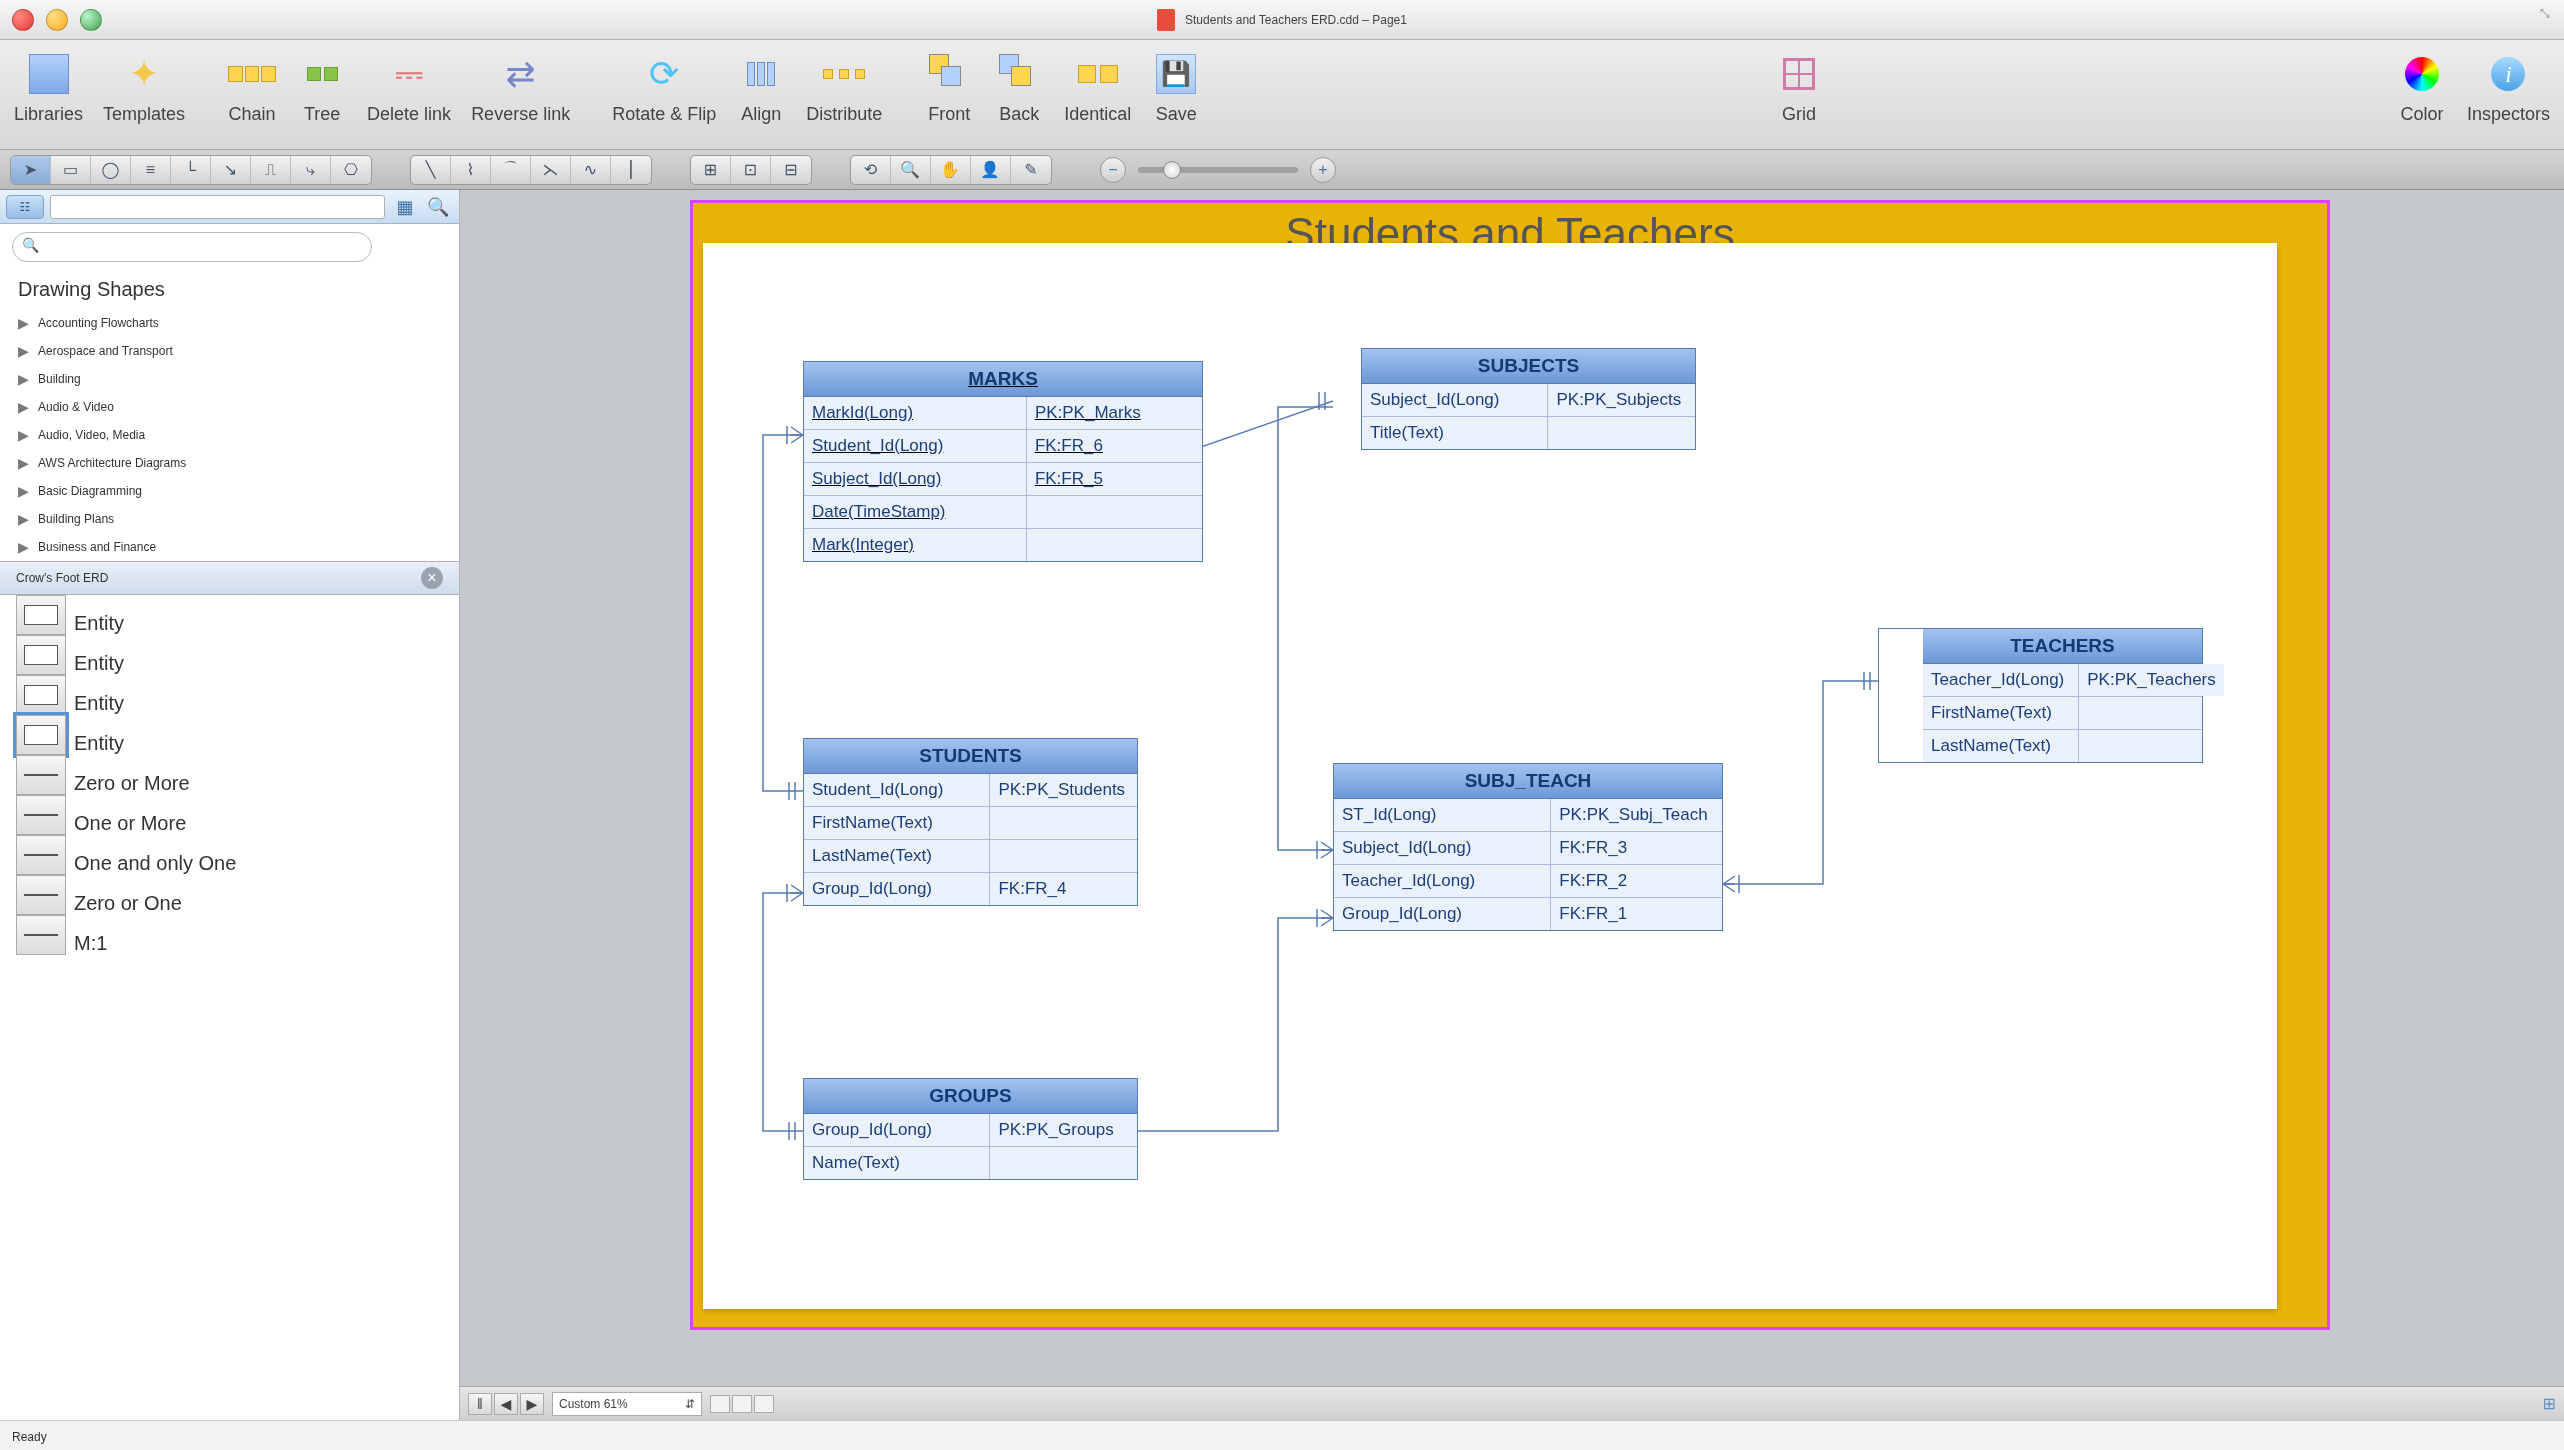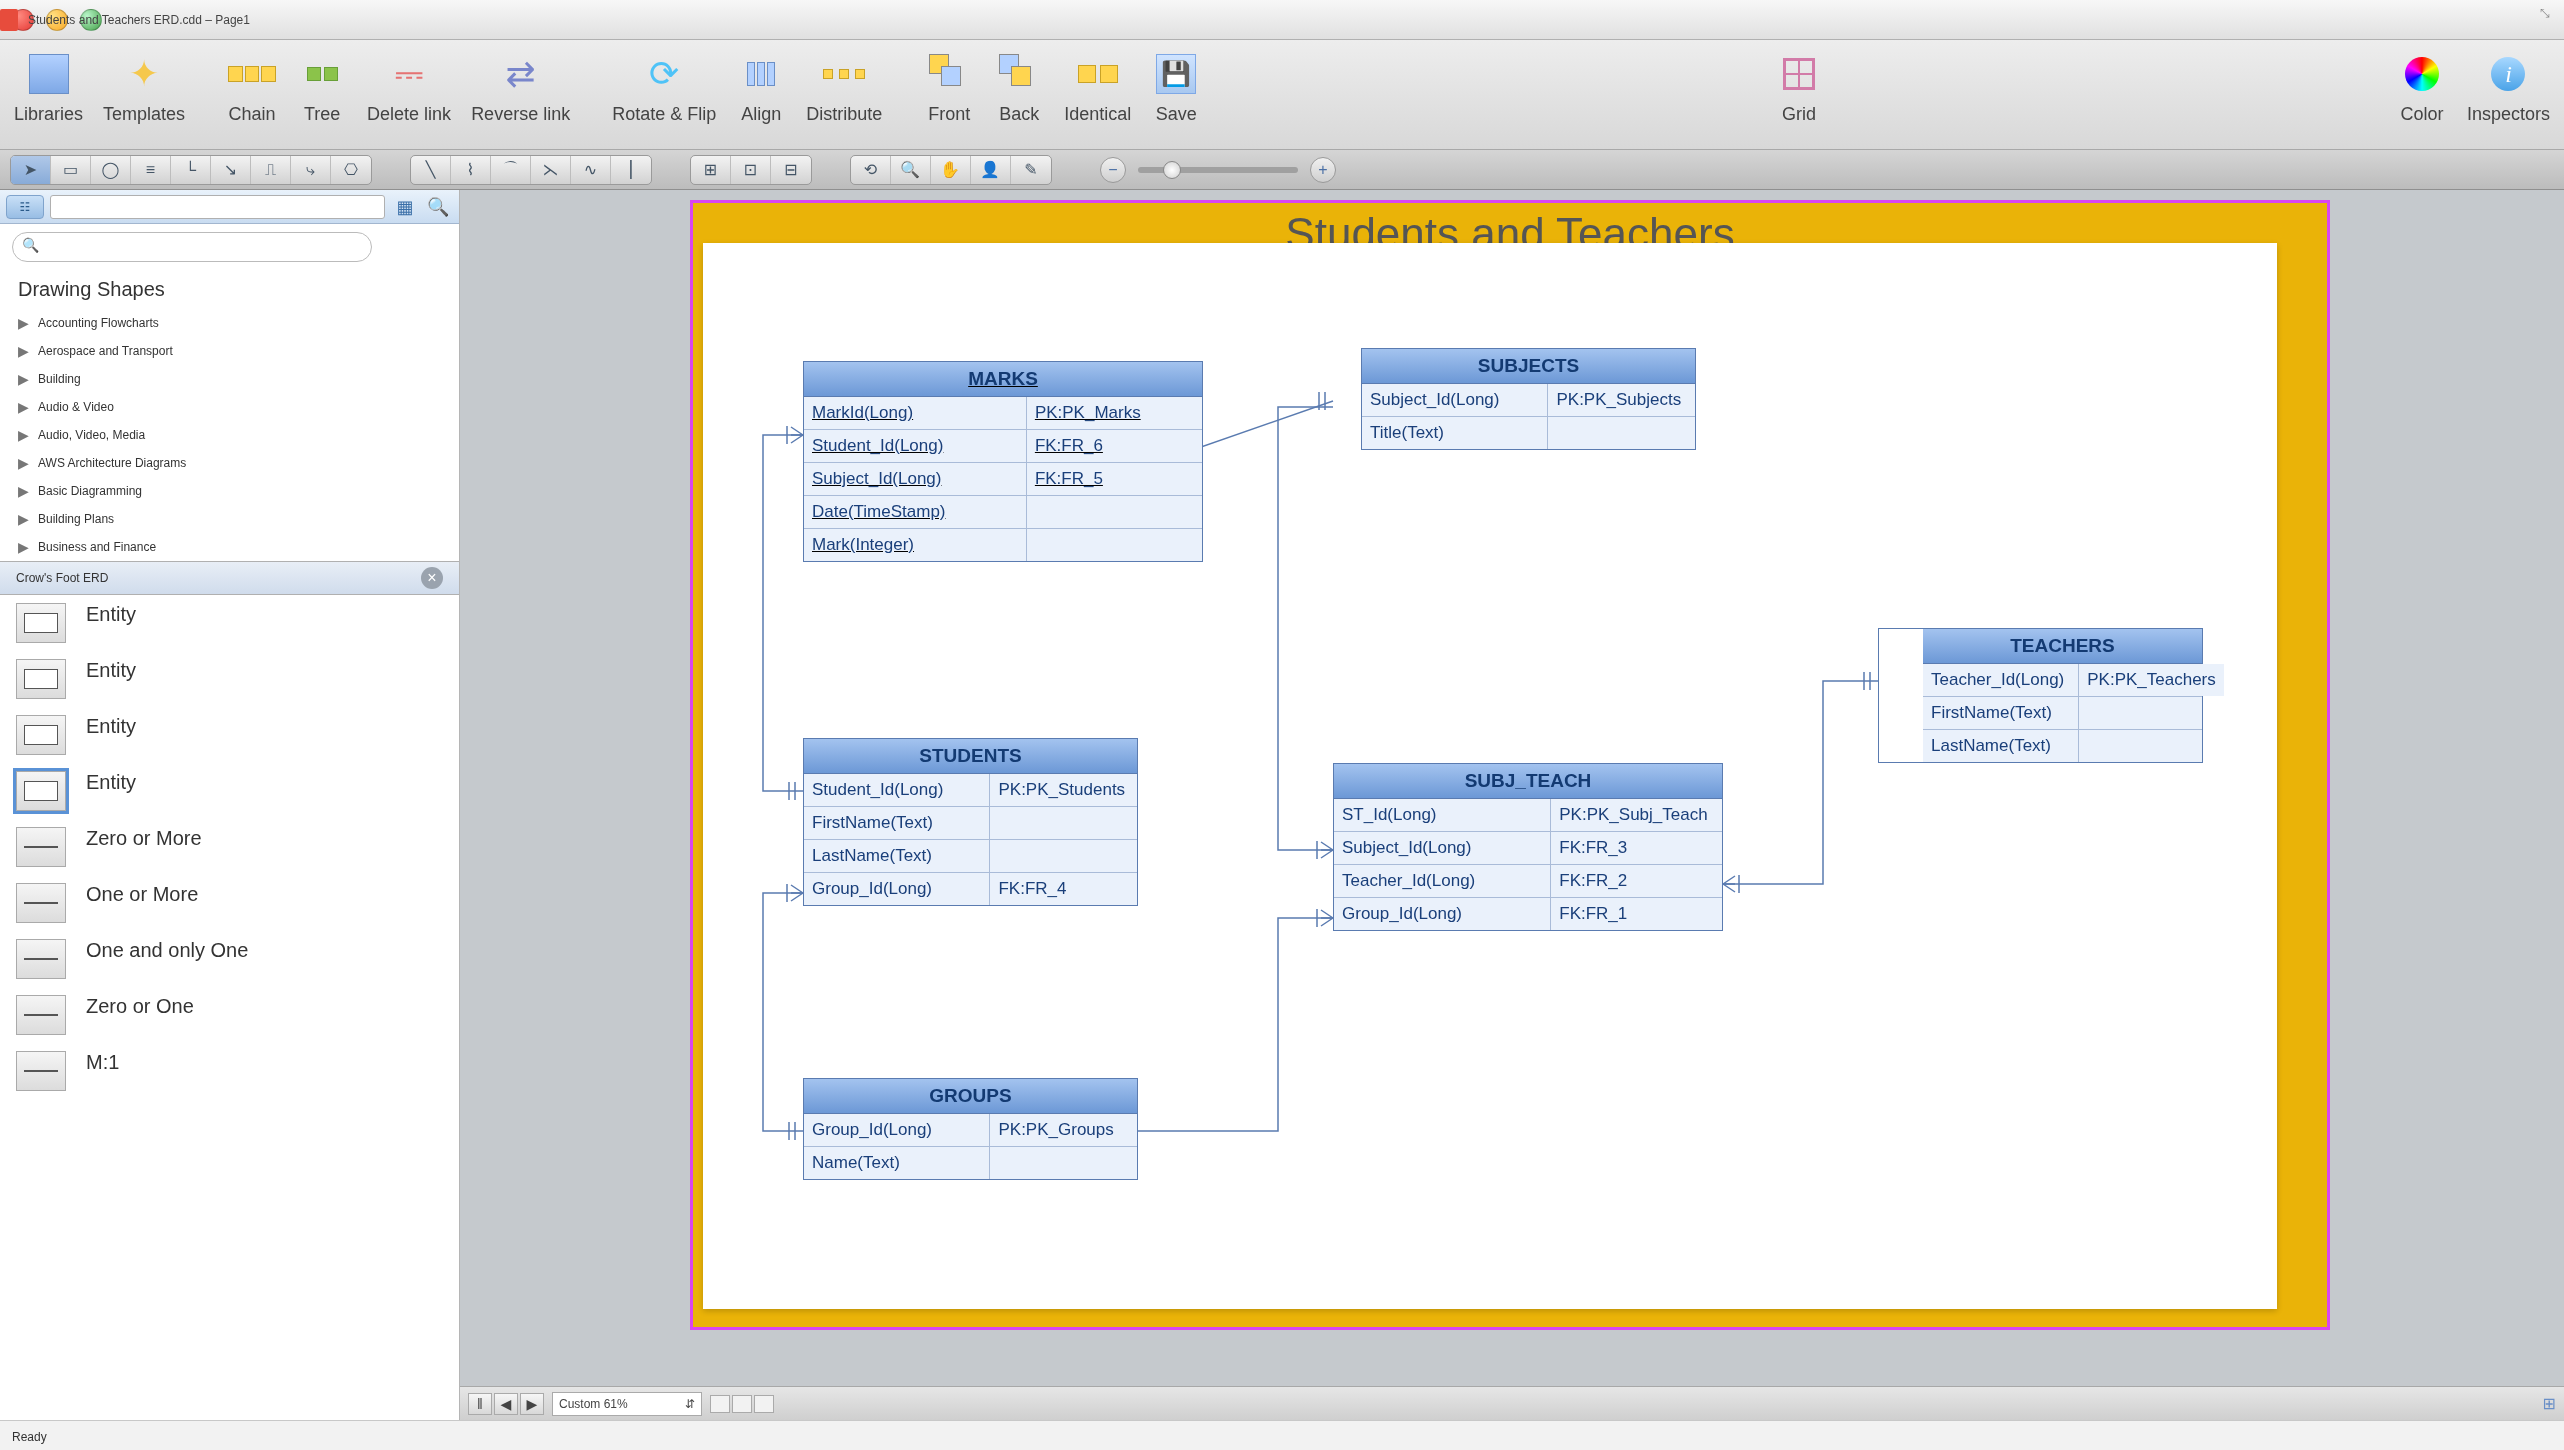--- a/index.html
+++ b/index.html
@@ -6,21 +6,21 @@
 html,body{width:2564px;height:1450px;overflow:hidden}
 body{background:#e8e8e8;display:flex;flex-direction:column}
 
 
 .titlebar{height:40px;background:linear-gradient(#f7f7f7,#e0e0e0);border-bottom:1px solid #b0b0b0;display:flex;align-items:center;padding:0 12px;position:relative}
 .traffic{display:flex;gap:12px}
 .traffic span{width:22px;height:22px;border-radius:50%;display:inline-block;border:1px solid rgba(0,0,0,.2)}
 .tl-r{background:radial-gradient(circle at 30% 30%,#ff8a80,#e53935)}
 .tl-y{background:radial-gradient(circle at 30% 30%,#ffe082,#f9a825)}
 .tl-g{background:radial-gradient(circle at 30% 30%,#b9f6ca,#43a047)}
-.title-text{position:absolute;left:0;right:0;text-align:center;font-size:22px;color:#444;display:flex;align-items:center;justify-content:flex-start;gap:10px}
+.title-text{position:absolute;left:0;right:0;text-align:center;font-size:22px;color:#444;display:flex;align-items:center;justify-content:center;gap:10px}
 .title-doc-icon{width:18px;height:22px;background:#e74c3c;display:inline-block;border-radius:2px}
 .titlebar .resize{position:absolute;right:6px;top:6px;width:18px;height:18px;color:#888}
 
 
 .maintb{height:110px;background:linear-gradient(#ededed,#d8d8d8);border-bottom:1px solid #a8a8a8;display:flex;align-items:flex-start;padding:6px 4px 0;gap:0}
 .tb-btn{display:flex;flex-direction:column;align-items:center;justify-content:flex-start;padding:4px 10px;min-width:70px;cursor:pointer}
 .tb-btn .ic{width:48px;height:48px;display:flex;align-items:center;justify-content:center;font-size:36px}
 .tb-btn .lbl{margin-top:6px;font-size:18px;color:#444}
 .tb-sep{width:22px}
 .ic-lib{background:linear-gradient(#b3d1ff,#7ea8e6);width:40px;height:40px;border:1px solid #6a8fc7}
@@ -67,21 +67,21 @@
 .sb-search input{width:360px;height:30px;border:1px solid #bbb;border-radius:15px;padding:0 28px;background:#fff}
 .sb-search{position:relative}
 .sb-search::before{content:"🔍";position:absolute;left:22px;top:13px;color:#999;font-size:14px}
 .sb-list{overflow-y:auto;flex:0 0 auto}
 .sb-h{padding:8px 18px;font-size:20px;color:#333}
 .sb-item{padding:6px 10px 6px 18px;display:flex;align-items:center;gap:6px;font-size:20px;color:#333;cursor:pointer}
 .sb-item .arr{color:#777;font-size:14px;width:14px}
 .sb-sel{background:linear-gradient(#e8eef6,#d0dcec);padding:5px 16px;font-size:20px;color:#333;display:flex;align-items:center;position:relative;border-top:1px solid #b0b0b0;border-bottom:1px solid #b0b0b0}
 .sb-sel .x{margin-left:auto;width:22px;height:22px;border-radius:50%;background:#9aa3ae;color:#fff;display:flex;align-items:center;justify-content:center;font-size:16px}
 .palette{flex:1;overflow-y:auto}
-.pal-item{display:flex;align-items:flex-start;gap:20px;padding:8px 16px}
+.pal-item{display:flex;align-items:flex-end;gap:8px;padding:0 16px}
 .pal-item .sw{width:50px;height:40px;background:linear-gradient(#f5f5f5,#dcdcdc);border:1px solid #aaa;display:flex;align-items:center;justify-content:center}
 .pal-item.active .sw{outline:3px solid #5a92d6}
 .pal-item .sw-inner{width:34px;height:20px;background:#fff;border:1px solid #555}
 .pal-item .sw-line{width:34px;height:2px;background:#555;position:relative}
 .pal-item .pl{font-size:20px;color:#333}
 
 
 .canvas-wrap{flex:1;display:flex;flex-direction:column;background:#c5c9cd;min-height:0;position:relative}
 .canvas-scroll{flex:1;overflow:auto;position:relative}
 .page-bg{position:absolute;left:230px;top:10px;width:1640px;height:1130px;background:#eab308;border:3px solid #d946ef}

